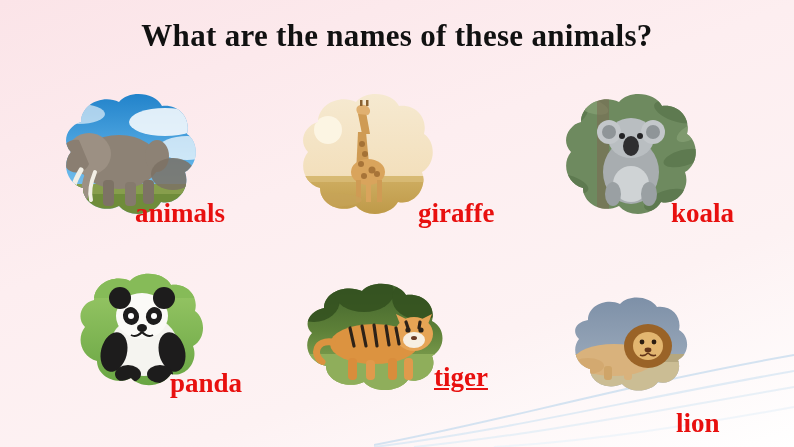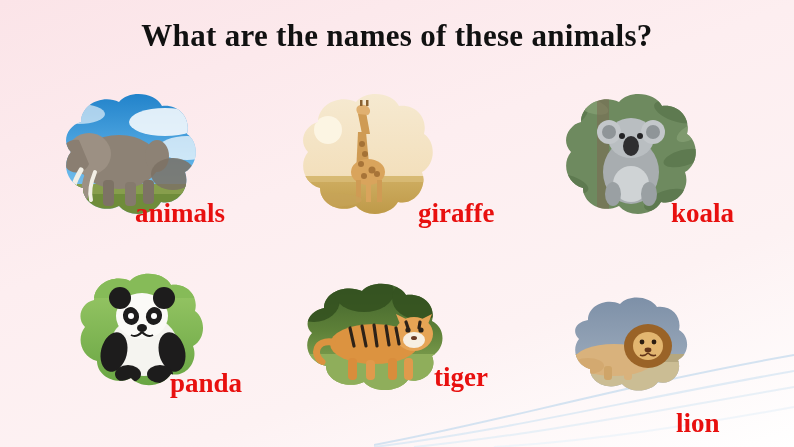--- a/index.html
+++ b/index.html
@@ -270,21 +270,21 @@
           <path d="M118 44 l2 6"></path>
             <path d="M132 44 l-1 6"></path>
         </g>
         <rect x="60" y="80" width="9" height="22" rx="4" fill="#d98d3c"></rect>
         <rect x="78" y="82" width="9" height="20" rx="4" fill="#e09a4c"></rect>
         <rect x="100" y="80" width="9" height="22" rx="4" fill="#d98d3c"></rect>
         <rect x="116" y="80" width="9" height="22" rx="4" fill="#e09a4c"></rect>
         <path d="M44 64 C28 62 24 76 34 84" stroke="#dc9340" stroke-width="7" fill="none" stroke-linecap="round"></path>
       </g>
     </svg>
-    <div class="word" style="left:146px; top:84px;">tiger</div>
+    <div class="word" style="left:146px; top:84px;text-decoration:underline;">tiger</div>
   </div>
 
   <div class="cell" style="left:558px; top:292px; width:140px; height:100px;">
     <svg class="cloud" width="140" height="100" viewBox="0 0 140 100">
       <defs>
         <clipPath id="cl6">
           <path d="M30,28 C30,13 49,6 62,12 C71,2 92,4 99,15 C114,13 124,25 121,38
                    C132,44 132,62 120,68 C125,81 113,94 100,90 C93,100 73,102 64,92
                    C49,99 32,90 32,77 C18,73 13,57 21,47 C13,39 18,30 30,28 Z"></path>
         </clipPath>

